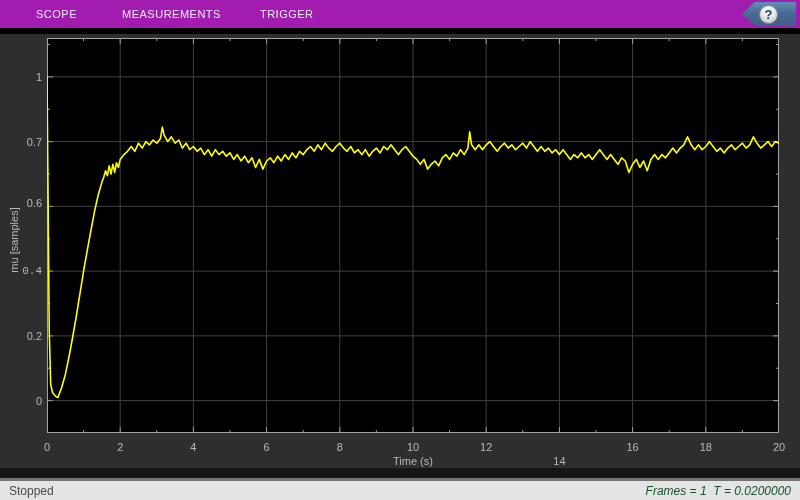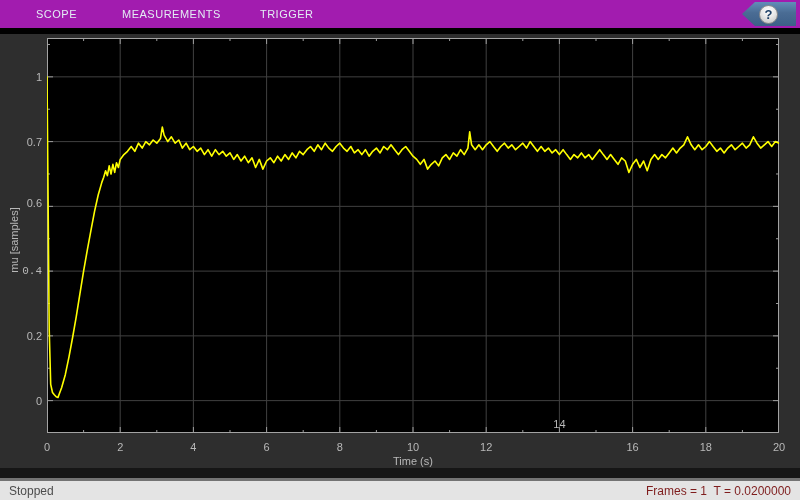--- a/index.html
+++ b/index.html
@@ -58,21 +58,21 @@
     color:#b8b8b8;font-size:11px;white-space:nowrap;
   }
   
   .gap-bottom{height:10px;background:#161616;}
   .statusbar{
     height:22px;background:#e4e4e4;border-top:3px solid #737373;
     box-sizing:border-box;display:flex;align-items:center;
     justify-content:space-between;padding:0 9px;
     font-size:12px;color:#4c4c4c;
   }
-  .statusbar .right{white-space:pre;color:#7f1d1d;}
+  .statusbar .right{white-space:pre;color:#14532d;font-style:italic;}
 </style>
 </head>
 <body>
 
 <div class="toolbar">
   <div class="tab tab-scope">SCOPE</div>
   <div class="tab tab-meas">MEASUREMENTS</div>
   <div class="tab tab-trig">TRIGGER</div>
   <div class="helpbtn">
     <div class="helpcircle">?</div>
@@ -169,21 +169,21 @@
       <polyline points="0.0,38.9 1.1,161.9 2.2,291.4 3.7,346.4 5.5,354.5 7.3,356.8 9.2,358.7 11.0,359.4 12.8,354.5 14.6,349.7 18.3,336.7 22.0,318.9 25.6,299.5 29.3,278.4 32.9,255.8 36.6,233.1 40.3,212.1 43.9,192.6 47.6,173.2 51.2,157.0 54.9,144.1 56.7,139.2 58.6,132.7 60.4,137.6 62.2,127.9 64.0,136.0 65.9,126.3 67.7,134.4 69.5,124.7 71.4,129.5 73.2,121.4 76.9,116.6 80.5,113.3 84.2,108.5 87.8,113.3 91.5,105.2 95.2,110.1 98.8,103.6 102.5,106.8 106.1,102.0 109.8,105.2 113.5,100.4 115.3,89.0 117.1,97.1 120.8,103.6 124.4,98.8 128.1,105.2 131.8,102.0 135.4,110.1 139.1,105.2 142.7,111.7 146.4,108.5 150.1,113.3 153.7,110.1 157.4,116.6 161.0,111.7 164.7,118.2 168.4,111.7 172.0,116.6 175.7,113.3 179.3,118.2 183.0,114.9 186.7,121.4 190.3,116.6 194.0,123.0 197.6,118.2 201.3,124.7 205.0,119.8 208.6,129.5 212.3,121.4 215.9,131.1 219.6,123.0 223.3,119.8 226.9,124.7 230.6,118.2 234.2,123.0 237.9,116.6 241.6,121.4 245.2,114.9 248.9,119.8 252.5,113.3 256.2,116.6 259.9,111.7 263.5,108.5 267.2,113.3 270.8,106.8 274.5,111.7 278.2,105.2 281.8,110.1 285.5,113.3 289.1,108.5 292.8,105.2 296.5,110.1 300.1,113.3 303.8,108.5 307.4,114.9 311.1,111.7 314.8,116.6 318.4,111.7 322.1,118.2 325.7,113.3 329.4,110.1 333.1,114.9 336.7,108.5 340.4,111.7 344.0,106.8 347.7,111.7 351.4,116.6 355.0,111.7 358.7,108.5 362.3,113.3 366.0,118.2 369.7,121.4 373.3,126.3 377.0,121.4 380.6,131.1 384.3,126.3 388.0,123.0 391.6,127.9 395.3,119.8 398.9,116.6 402.6,121.4 406.3,114.9 409.9,118.2 413.6,111.7 417.2,116.6 420.9,110.1 422.7,93.9 424.6,106.8 428.2,111.7 431.9,106.8 435.5,111.7 439.2,106.8 442.9,103.6 446.5,108.5 450.2,113.3 453.8,108.5 457.5,105.2 461.2,110.1 464.8,106.8 468.5,111.7 472.1,108.5 475.8,105.2 479.5,110.1 483.1,103.6 486.8,108.5 490.4,113.3 494.1,108.5 497.8,113.3 501.4,110.1 505.1,114.9 508.7,111.7 512.4,116.6 516.1,111.7 519.7,116.6 523.4,121.4 527.0,116.6 530.7,119.8 534.4,114.9 538.0,119.8 541.7,116.6 545.3,121.4 549.0,116.6 552.7,111.7 556.3,116.6 560.0,121.4 563.6,116.6 567.3,121.4 571.0,126.3 574.6,119.8 578.3,123.0 581.9,134.4 585.6,126.3 589.3,121.4 592.9,129.5 596.6,123.0 600.2,132.7 603.9,121.4 607.6,116.6 611.2,121.4 614.9,116.6 618.5,119.8 622.2,114.9 625.9,110.1 629.5,114.9 633.2,110.1 636.8,106.8 640.5,98.8 644.2,106.8 647.8,111.7 651.5,106.8 655.1,111.7 658.8,108.5 662.5,103.6 666.1,108.5 669.8,113.3 673.4,110.1 677.1,114.9 680.8,110.1 684.4,106.8 688.1,111.7 691.7,108.5 695.4,105.2 699.1,110.1 702.7,106.8 706.4,98.8 710.0,105.2 713.7,110.1 717.4,106.8 721.0,103.6 724.7,108.5 728.3,103.6 732.0,105.2" fill="none" stroke="#ffff00" stroke-width="1.6" stroke-linejoin="round" stroke-linecap="round"></polyline>
     </svg>
   <div id="tick-layer">
       <div class="ticklabel xlab" style="left: 32px; top: 407px;">0</div>
       <div class="ticklabel xlab" style="left: 105.2px; top: 407px;">2</div>
       <div class="ticklabel xlab" style="left: 178.4px; top: 407px;">4</div>
       <div class="ticklabel xlab" style="left: 251.6px; top: 407px;">6</div>
       <div class="ticklabel xlab" style="left: 324.8px; top: 407px;">8</div>
       <div class="ticklabel xlab" style="left: 398px; top: 407px;">10</div>
       <div class="ticklabel xlab" style="left: 471.2px; top: 407px;">12</div>
-      <div class="ticklabel xlab" style="left: 544.4px; top: 384px;">14</div>
+      <div class="ticklabel xlab" style="left: 544.4px; top: 421px;">14</div>
       <div class="ticklabel xlab" style="left: 617.6px; top: 407px;">16</div>
       <div class="ticklabel xlab" style="left: 690.8px; top: 407px;">18</div>
       <div class="ticklabel xlab" style="left: 764px; top: 407px;">20</div>
       <div class="ticklabel ylab" style="left: 0px; top: 360.623px;">0</div>
       <div class="ticklabel ylab" style="left: 0px; top: 295.869px;">0.2</div>
       <div class="ticklabel ylab" style="left: 0px; top: 231.115px; font-family: Liberation Mono, monospace;">0.4</div>
       <div class="ticklabel ylab" style="left: 0px; top: 163px;">0.6</div>
       <div class="ticklabel ylab" style="left: 0px; top: 101.607px;">0.7</div>
       <div class="ticklabel ylab" style="left: 0px; top: 36.8525px;">1</div>
     </div>

